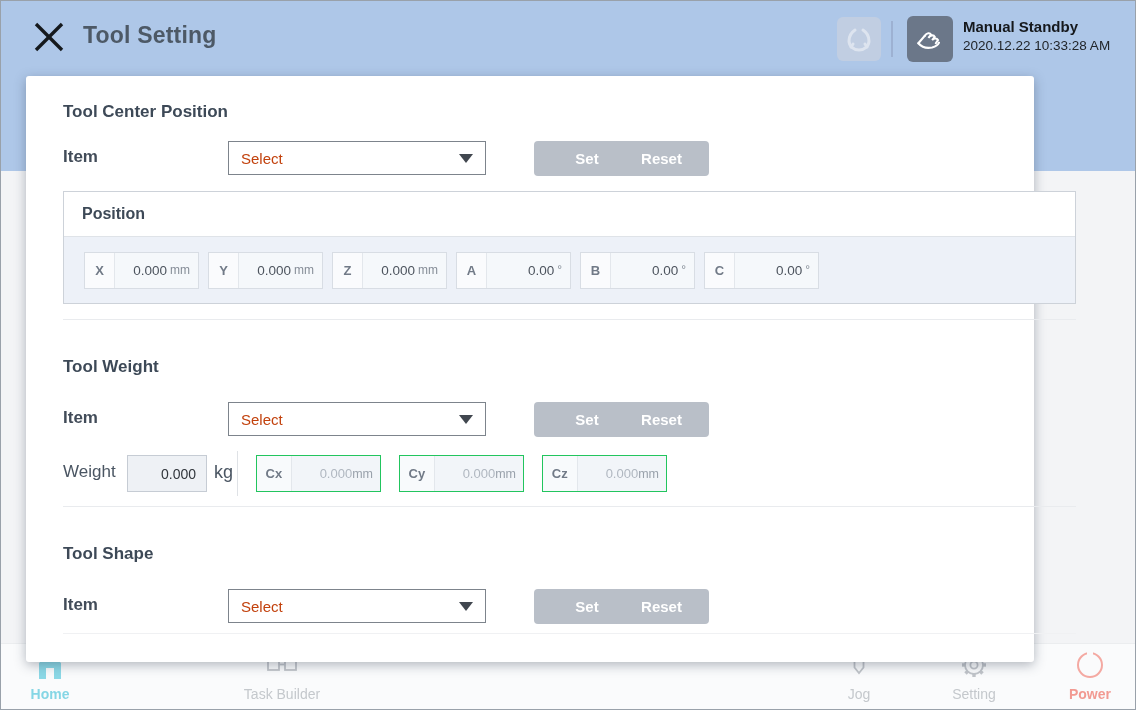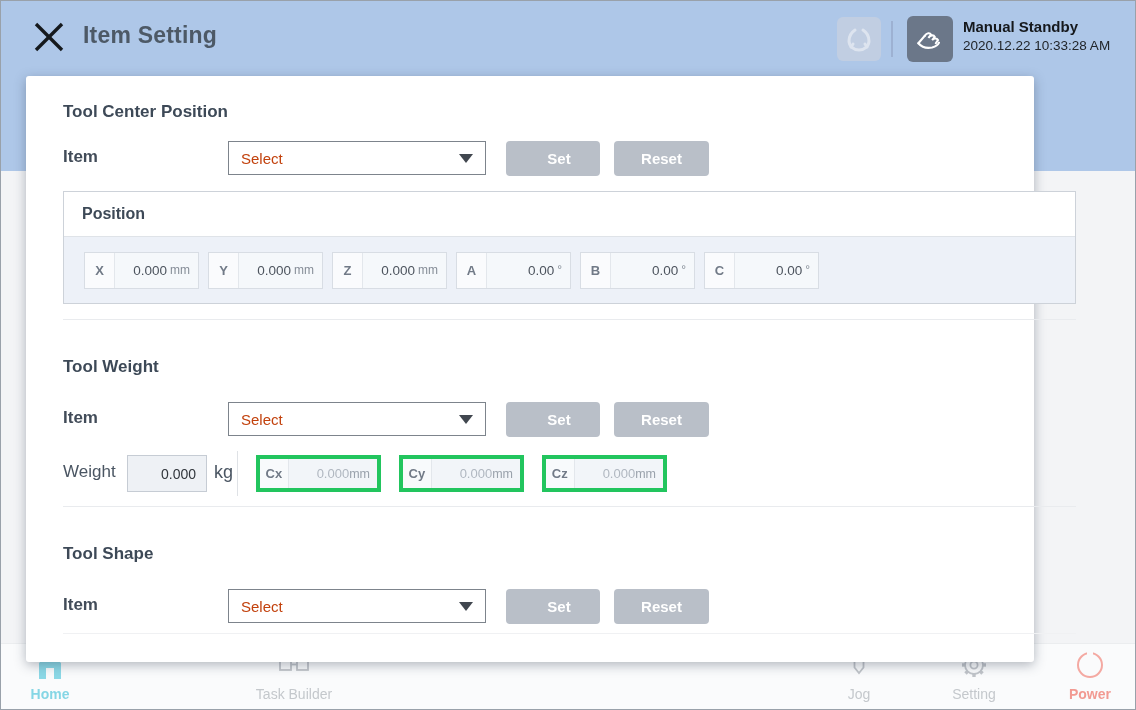--- a/index.html
+++ b/index.html
@@ -43,39 +43,39 @@
     position:absolute; left:202px; width:258px; height:34px;
     background:#fff; border:1px solid #7d848c; display:flex; align-items:center;
     padding:0 12px; cursor:pointer;
   }
   .select-text { font-size:15px; color:#c2410c; flex:1; }
   .select-caret { width:0; height:0; border-left:7px solid transparent; border-right:7px solid transparent; border-top:9px solid #41474f; }
   .btn {
     position:absolute; width:94px; height:35px; background:#b9bfc8; border:none; border-radius:4px;
     color:#ffffff; font-size:15px; font-weight:700; font-family:inherit; cursor:pointer;
   }
-  .btn.set { left:480px;padding-left:12px; }
+  .btn.set { left:508px;padding-left:12px; }
   .btn.reset { left:588px; width:95px; }
 
   .pos-panel { position:absolute; left:37px; top:115px; width:1013px; height:113px; border:1px solid #cdd2d9; background:#fff; }
   .pos-panel-header { height:45px; display:flex; align-items:center; padding-left:18px; border-bottom:1px solid #dfe3e8; }
   .pos-panel-title { font-size:16px; font-weight:700; color:#3d4957; }
   .pos-panel-body { height:66px; background:#edf1f8; display:flex; align-items:center; padding-left:20px; }
 
   .field-box { display:flex; width:115px; height:37px; background:#f5f8fb; border:1px solid #d8dde4; margin-right:9px; align-items:stretch; }
   .field-box .flabel { width:30px; display:flex; align-items:center; justify-content:center; font-size:13px; font-weight:600; color:#717a87; background:#fafbfd; border-right:1px solid #e3e7ec; }
   .field-box .fval { flex:1; display:flex; align-items:center; justify-content:flex-end; padding-right:8px; font-size:13.5px; color:#4d545e; }
   .field-box .funit { font-size:12px; color:#858d97; margin-left:3px; }
 
   .sep { position:absolute; left:37px; width:1013px; height:1px; background:#e9ebee; }
 
   .weight-input { position:absolute; left:101px; width:80px; height:37px; background:#eef1f5; border:1px solid #c6ccd4; display:flex; align-items:center; justify-content:flex-end; padding-right:10px; font-size:14px; color:#31363c; }
   .kg-label { position:absolute; left:188px; font-size:18px; color:#4a5562; }
   .v-divider { position:absolute; left:211px; width:1px; height:45px; background:#dfe2e6; }
-  .cog-box { position:absolute; display:flex; width:125px; height:37px; background:#f2f5f9; border:4px solid #22c55e; align-items:stretch;gap:28px; }
+  .cog-box { position:absolute; display:flex; width:125px; height:37px; background:#f2f5f9; border:1px solid #22c55e; align-items:stretch;gap:28px; }
   .cog-box .flabel { width:36px; display:flex; align-items:center; justify-content:center; font-size:13px; font-weight:600; color:#717a87; background:#f8fafc; border-right:1px solid #e3e7ec; }
   .cog-box .fval { flex:1; display:flex; align-items:center; justify-content:flex-end; padding-right:7px; font-size:13px; color:#b0b7c0; }
   .cog-box .funit { font-size:12.5px; color:#9aa2ac; }
 </style>
 </head>
 <body>
 
 <div class="header-band"></div>
 
 <nav class="nav">
@@ -83,21 +83,21 @@
     <div class="nicon">
       <svg width="36" height="38" viewBox="0 0 36 38">
         <path d="M7 17 L18 7 L29 17 V33 H7 Z" fill="#8bd8e6"></path>
         <rect x="14" y="22" width="8" height="11" fill="#fafbfc"></rect>
       </svg>
     </div>
     <div class="nav-label">Home</div>
   </div>
 
 
-  <div class="nav-item" style="left:218px;">
+  <div class="nav-item" style="left:206px;">
     <div class="nicon">
       <svg width="36" height="38" viewBox="0 0 36 38" fill="none" stroke="#c0c4c9" stroke-width="1.8">
         <rect x="4" y="13" width="11" height="11"></rect>
         <rect x="21" y="13" width="11" height="11"></rect>
         <line x1="15" y1="18.5" x2="21" y2="18.5"></line>
       </svg>
     </div>
     <div class="nav-label">Task Builder</div>
   </div>
 
@@ -146,21 +146,21 @@
     <div class="nav-label">Power</div>
   </div>
 </nav>
 
 <div class="close-btn">
   <svg width="40" height="40" viewBox="0 0 40 40">
     <line x1="7" y1="7" x2="33" y2="33" stroke="#15191d" stroke-width="3.4"></line>
     <line x1="33" y1="7" x2="7" y2="33" stroke="#15191d" stroke-width="3.4"></line>
   </svg>
 </div>
-<div class="header-title">Item Setting</div>
+<div class="header-title">Tool Setting</div>
 
 <div class="gripper-btn">
   <svg width="34" height="34" viewBox="0 0 34 34" fill="none" stroke="#dde4ef" stroke-width="3" stroke-linecap="round">
     <path d="M13 8 q-6 4 -6 11 a10 9 0 0 0 20 0 q0 -7 -6 -11"></path>
     <path d="M11 22 l-2 3"></path>
     <path d="M23 22 l2 3"></path>
   </svg>
 </div>
 <div class="hdr-divider"></div>
 <div class="hand-btn">

